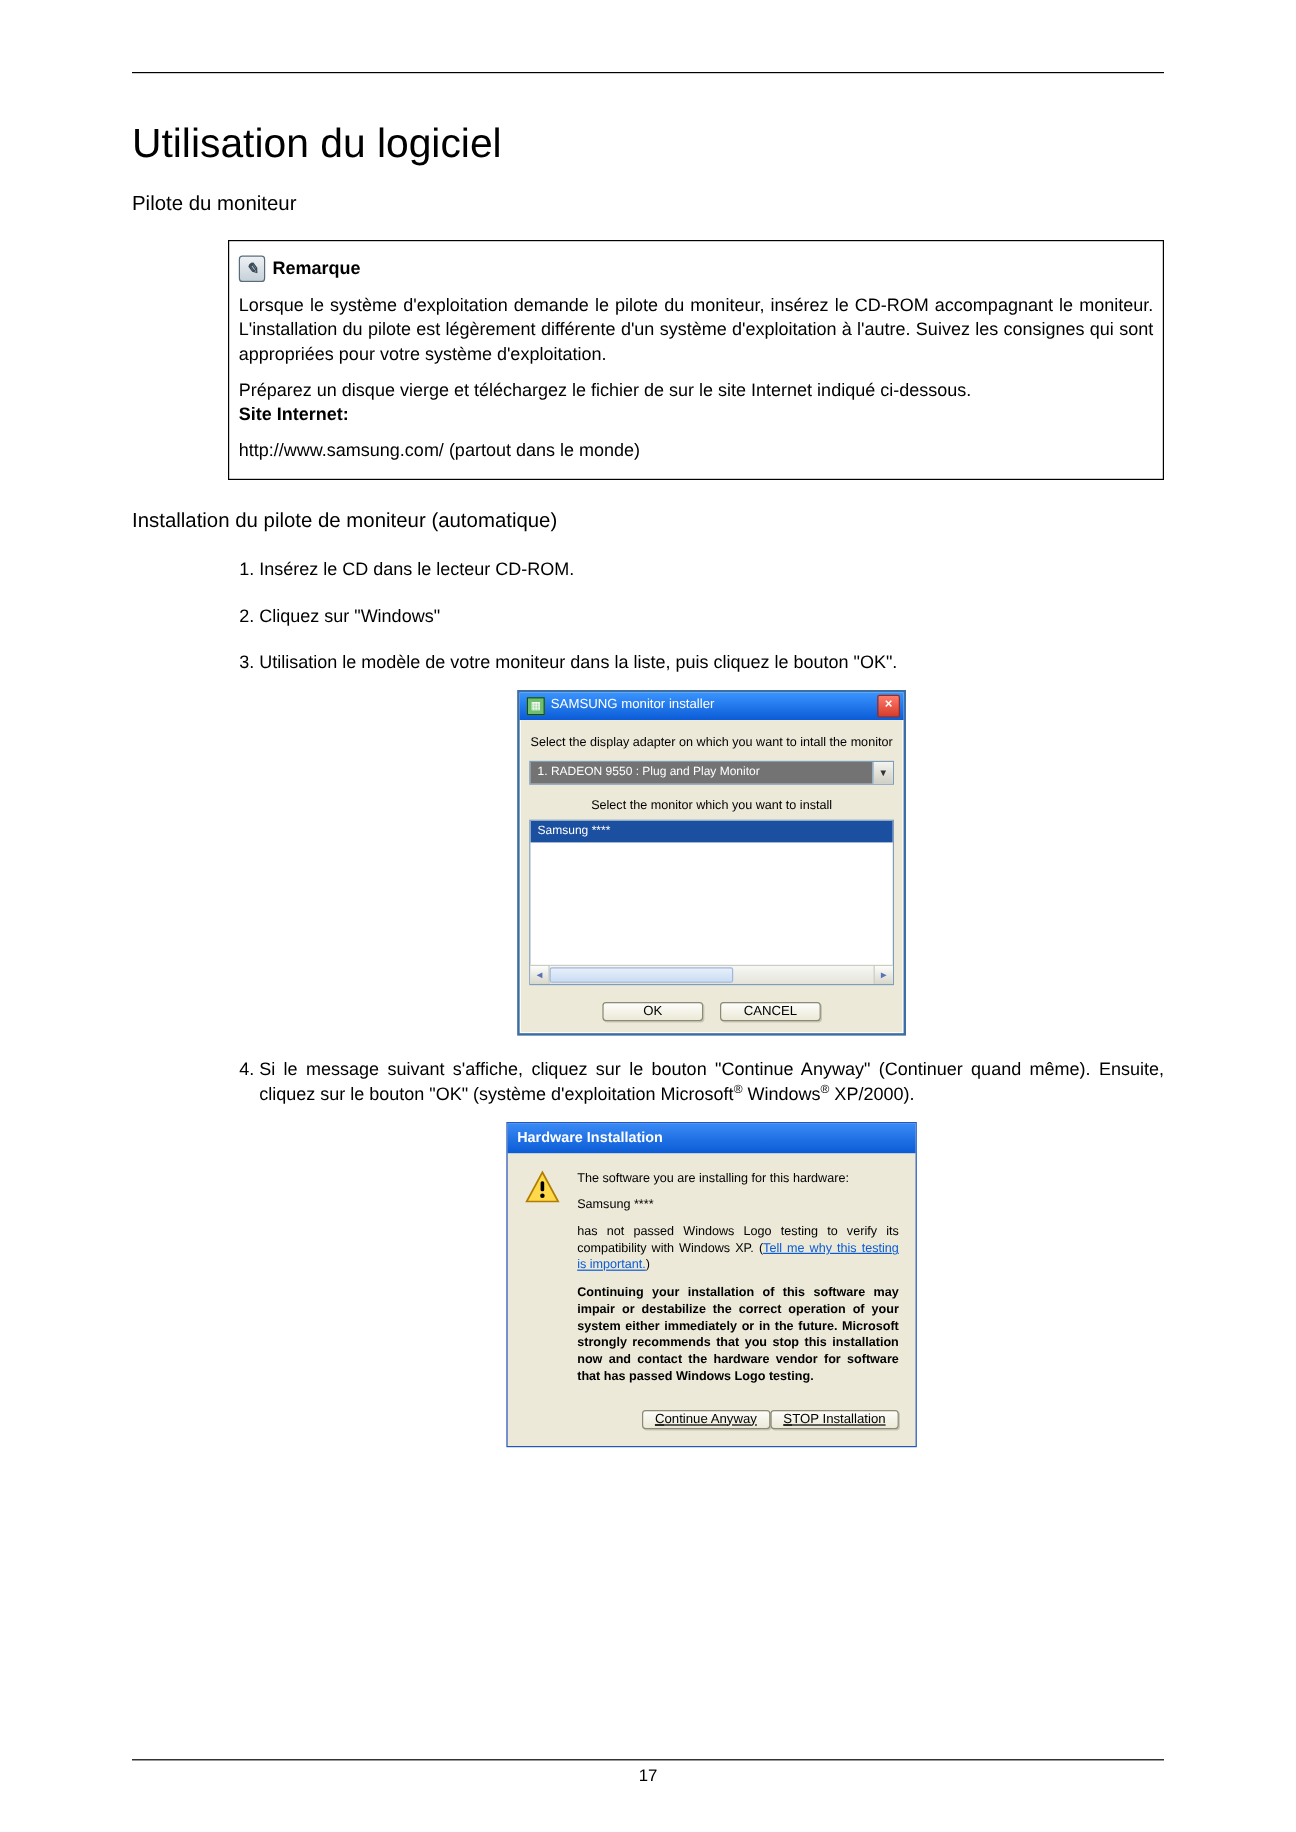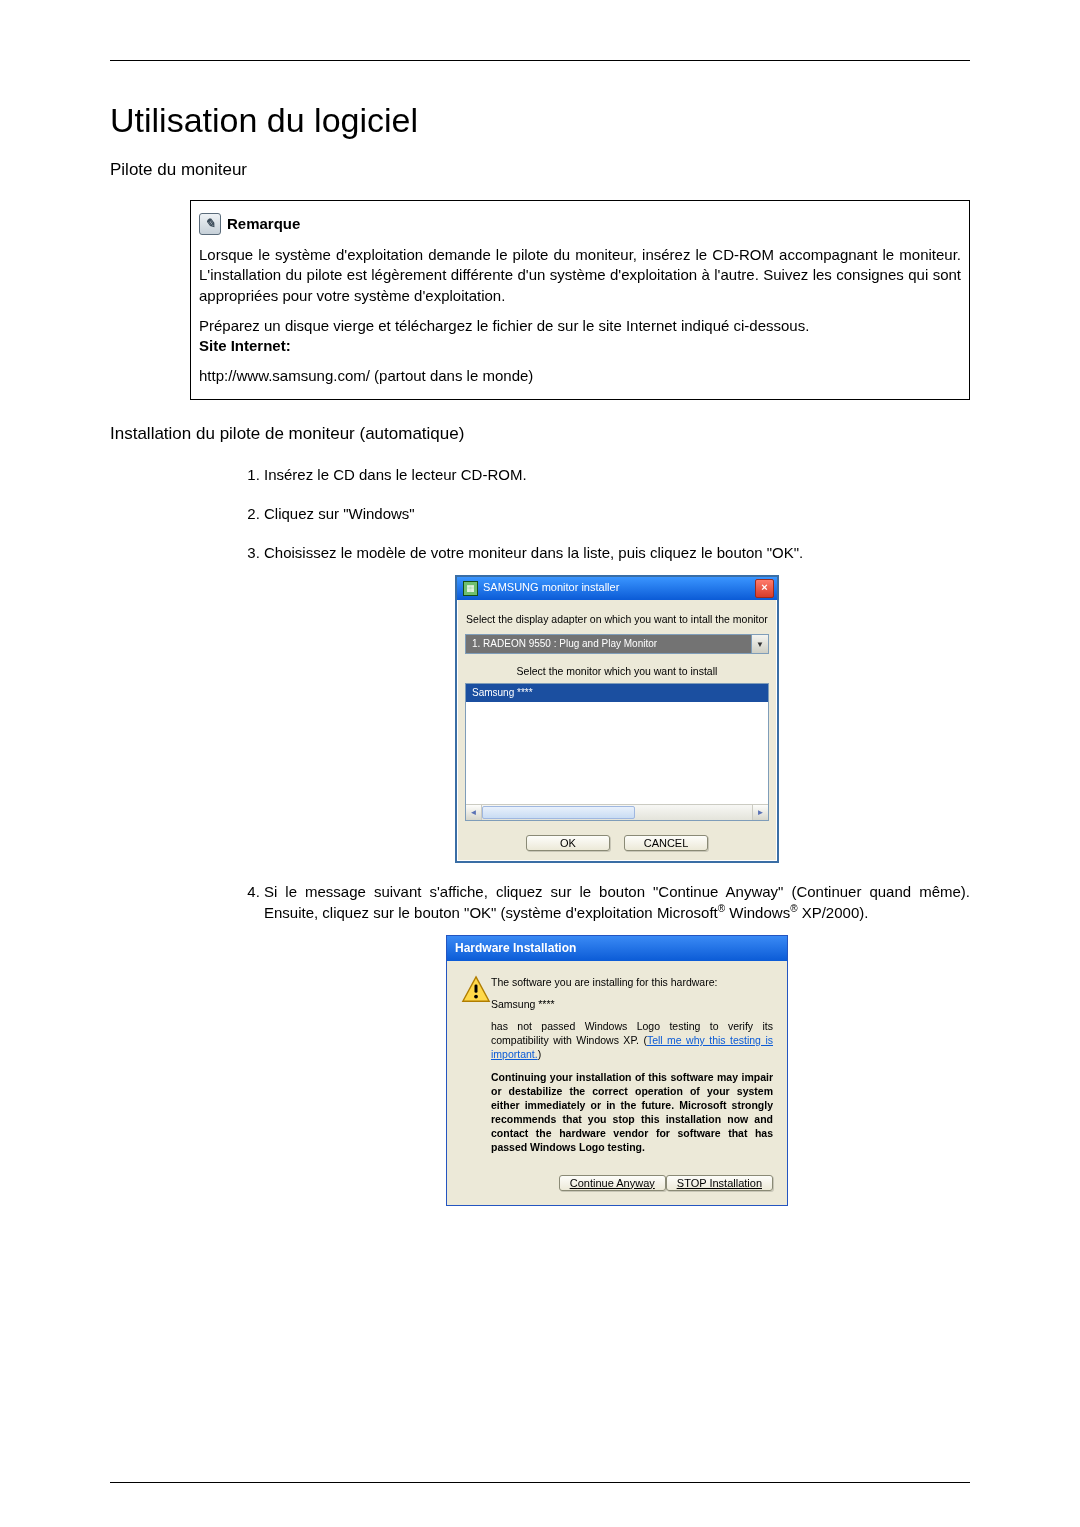--- a/index.html
+++ b/index.html
@@ -71,21 +71,20 @@
   .bold { font-weight: bold; }
   ol.steps {
     margin: 16px 0 16px 80px;
     padding-left: 26px;
     font-size: 15px;
   }
   ol.steps > li {
     margin-bottom: 18px;
     line-height: 1.4;
     text-align: justify;
-    margin-left: 48px;
   }
   sup { font-size: 10px; }
 
   
   .samsung-window {
     width: 320px;
     margin: 12px auto 6px auto;
     border: 2px solid #3a6ea5;
     font-family: Tahoma, Arial, sans-serif;
     background: #ece9d8;
@@ -235,20 +234,21 @@
   }
   .hw-titlebar {
     background: linear-gradient(to bottom, #3a8af5, #0b5bd6);
     color: #fff;
     font-size: 12px;
     font-weight: bold;
     padding: 4px 8px;
   }
   .hw-body {
     display: flex;
+    gap: 14px;
     padding: 14px 14px 6px 14px;
     font-size: 10.5px;
     color: #000;
     line-height: 1.35;
   }
   .hw-icon {
     width: 30px;
     height: 30px;
     flex-shrink: 0;
   }
@@ -301,21 +301,21 @@
     </p>
     <p>http://www.samsung.com/ (partout dans le monde)</p>
   </div>
 
   <h2 class="section" style="margin-top:24px;">Installation du pilote de moniteur (automatique)</h2>
 
   <ol class="steps">
     <li>Insérez le CD dans le lecteur CD-ROM.</li>
     <li>Cliquez sur "Windows"</li>
     <li>
-      <span>Choisissez le modèle de votre moniteur dans la liste, puis cliquez le bouton "OK".</span>
+      <span>Utilisation le modèle de votre moniteur dans la liste, puis cliquez le bouton "OK".</span>
 
       
       <div class="samsung-window">
         <div class="titlebar">
           <span class="t-icon">▦</span>
           <span class="t-text">SAMSUNG monitor installer</span>
           <span class="close">×</span>
         </div>
         <div class="sw-body">
           <div class="label1">Select the display adapter on which you want to intall the monitor</div>
@@ -368,14 +368,15 @@
         <div class="hw-buttons">
           <button class="xp-btn"><span class="u">C</span><span>ontinue Anyway</span></button>
           <button class="xp-btn"><span class="u">S</span><span>TOP Installation</span></button>
         </div>
       </div>
     </li>
   </ol>
 
   <div class="spacer-bottom">
     <hr class="hr-bottom">
+    <div class="page-num">17</div>
   </div>
 </div>
 
 </body></html>

